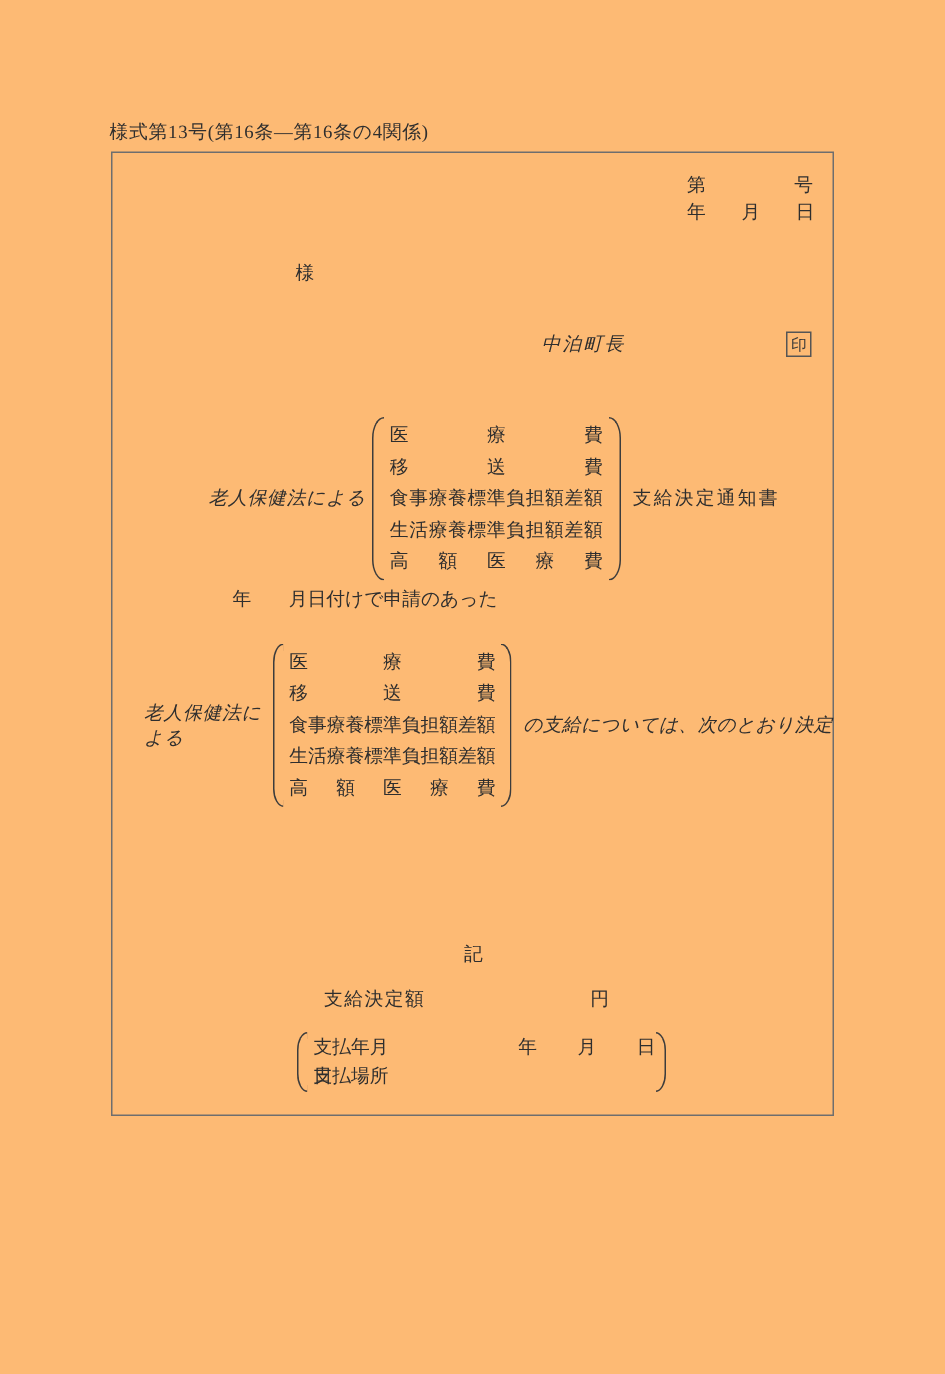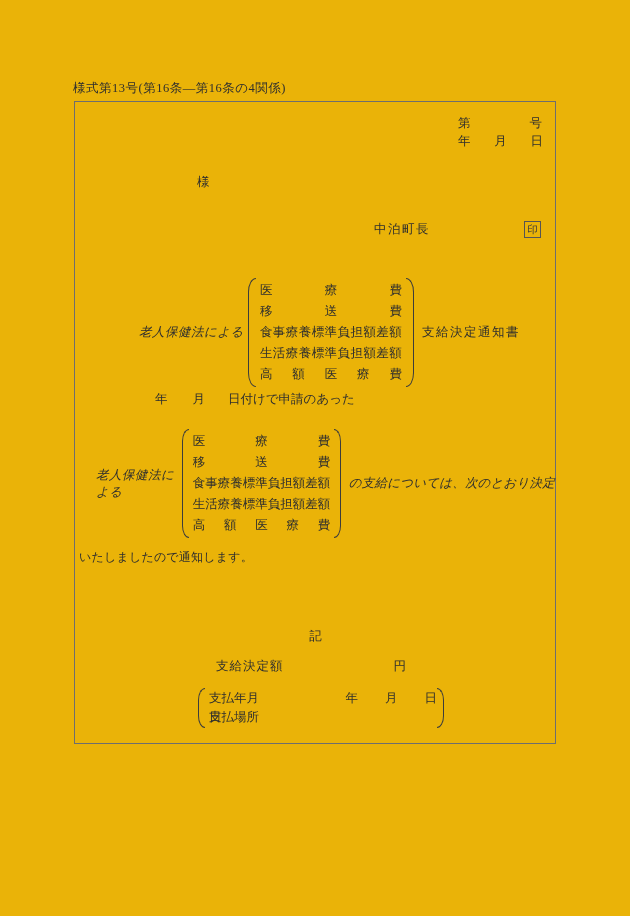--- a/index.html
+++ b/index.html
@@ -1,51 +1,51 @@
 <!DOCTYPE html>
 <html><head>
 <meta charset="utf-8">
 <style>
   * { margin:0; padding:0; box-sizing:border-box; }
   body { background:#f6f6f4; font-family:"Liberation Serif","DejaVu Serif",serif; }
   .page {
     position:relative; width:630px; height:916px;
-    background:#eab308; color:#2e2e2e; font-size:12.5px; overflow:hidden;
+    background:#fdba74; color:#2e2e2e; font-size:12.5px; overflow:hidden;
   }
   .abs { position:absolute; }
   .form-label { left:73px; top:80px; letter-spacing:0.5px; }
   .doc-box {
     position:absolute; left:74px; top:101px; width:482px; height:643px;
     border:1px solid #6e6e6e; background:transparent;
   }
   
   .number-line { left:383px; top:13px; width:84px; display:flex; justify-content:space-between; }
   .date-line   { left:383px; top:31px; width:85px; display:flex; justify-content:space-between; }
   .addressee { left:122px; top:72px; letter-spacing:1px; }
-  .mayor-line { left:299px; top:119px; letter-spacing:1.5px; }
+  .mayor-line { left:286px; top:119px; letter-spacing:1.5px;font-style:italic; }
   .seal-box {
     left:449px; top:119px; width:17px; height:17px;
     border:1px solid #555; display:flex; align-items:center; justify-content:center;
     font-size:10.5px; color:#3a3a3a;
   }
   
   .bracket-block { display:flex; align-items:center; }
   .bb-label { letter-spacing:0.5px; margin-right:4px;font-style:italic; }
   .paren { width:8px; align-self:stretch; border:1px solid #3c3c3c; }
   .paren-left  { border-right:none; border-top-left-radius:8px 14px;  border-bottom-left-radius:8px 14px; margin-right:4px; }
   .paren-right { border-left:none;  border-top-right-radius:8px 14px; border-bottom-right-radius:8px 14px; margin-left:4px; }
   .benefit-list { width:142px; padding:2px 0; }
   .benefit-row { display:flex; justify-content:space-between; height:21px; line-height:21px; }
   .bb-suffix { margin-left:8px; letter-spacing:1.5px; white-space:nowrap; }
   .block1 { left:64px; top:176px; }
   .block2 { left:21px; top:327px; }
   .block2 .bb-suffix { letter-spacing:0.2px;font-style:italic; }
   .app-line { left:80px; top:289px; display:flex; }
   .app-line .m-gap { margin-left:25px; }
-  .app-line .d-gap { margin-left:23px; }
+  .app-line .d-gap { }
   
   .para { left:4px; top:443px; width:474px; font-size:12px; }
   .para div { line-height:24px; white-space:pre; letter-spacing:0.2px; }
   .record-heading { left:0; top:526px; width:482px; text-align:center; letter-spacing:1px; }
   .amount-line { left:141px; top:556px; display:flex; letter-spacing:1px; }
   .amount-line .unit { margin-left:110px; }
   
   .payment-block { left:123px; top:586px; display:flex; }
   .payment-paren { width:7px; border:1px solid #3c3c3c; }
   .pp-left  { border-right:none; border-top-left-radius:7px 12px;  border-bottom-left-radius:7px 12px; }
@@ -185,21 +185,20 @@
             <span>医</span>
             <span>療</span>
             <span>費</span>
           </span>
       </span>
       <span class="paren paren-right"></span>
       <span class="bb-suffix">の支給については、次のとおり決定</span>
     </div>
 
     <div class="abs para">
-      <div>いたしましたので通知します。</div>
     </div>
 
     <div class="abs record-heading">記</div>
 
     <div class="abs amount-line">
       <span>支給決定額</span>
       <span class="unit">円</span>
     </div>
 
     <div class="abs payment-block">

